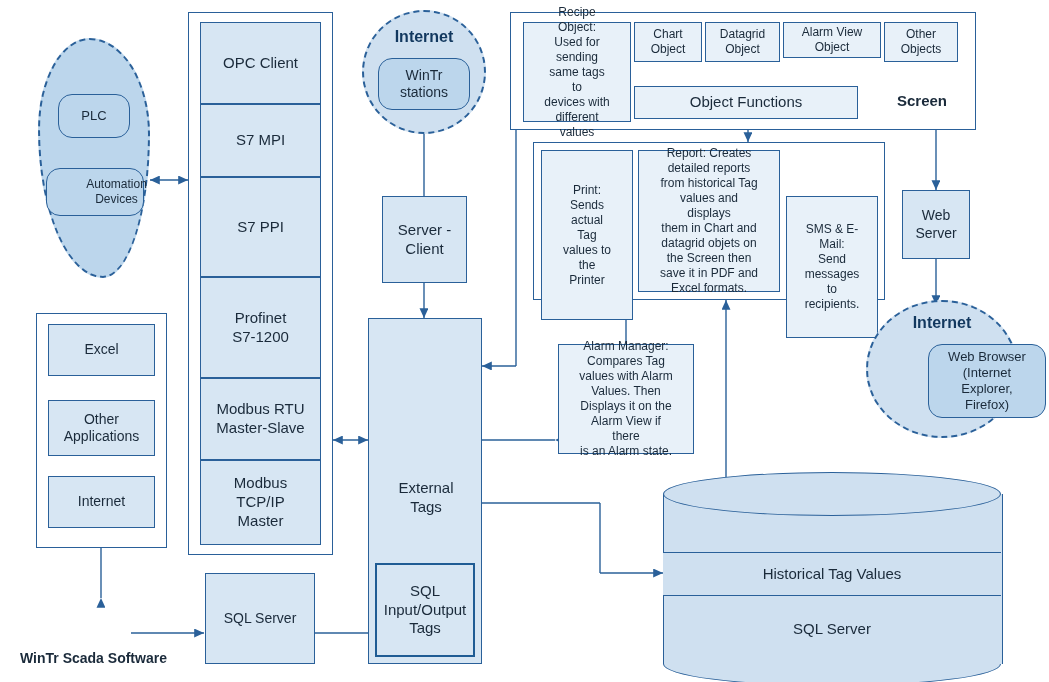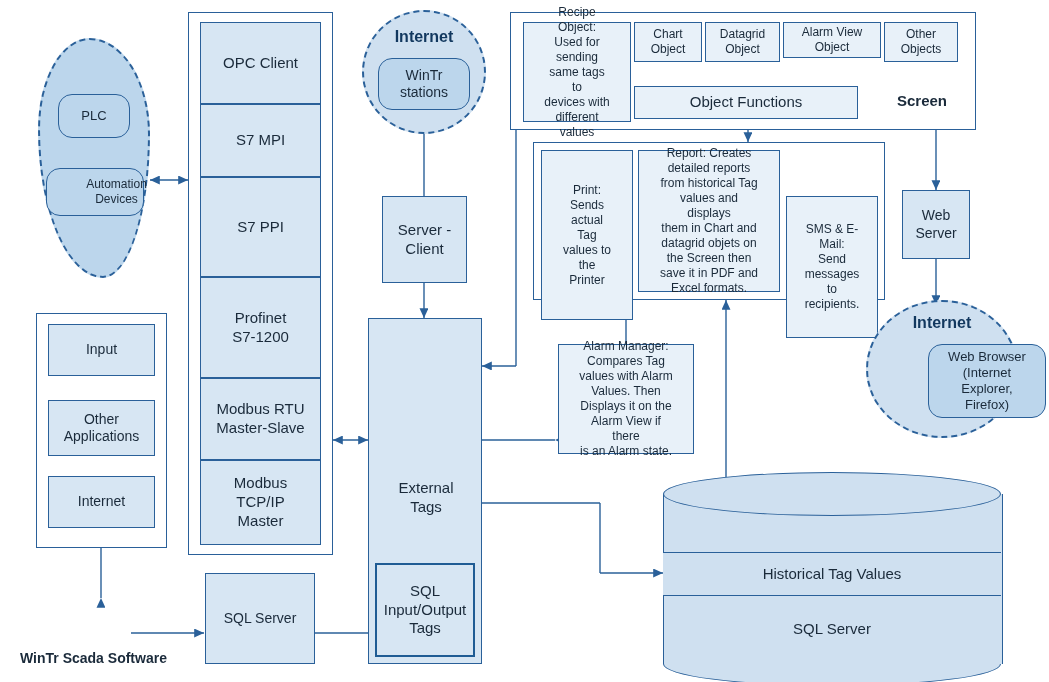--- a/index.html
+++ b/index.html
@@ -131,21 +131,21 @@
   <div class="node pill t13" style="left:58px; top:94px; width:72px; height:44px;">
     <span style="white-space:pre-line;">PLC</span>
   </div>
   <div class="node pill t12" style="left:46px; top:168px; width:98px; height:48px;">
     <span style="white-space:pre-line;margin-left:43px;">Automation
 Devices</span>
   </div>
 
   <div class="node container" style="left:36px; top:313px; width:131px; height:235px;"></div>
   <div class="node box-fill t14" style="left:48px; top:324px; width:107px; height:52px;">
-    <span style="white-space:pre-line;">Input</span>
+    <span style="white-space:pre-line;">Excel</span>
   </div>
   <div class="node box-fill t14" style="left:48px; top:400px; width:107px; height:56px;">
     <span style="white-space:pre-line;">Other
 Applications</span>
   </div>
   <div class="node box-fill t14" style="left:48px; top:476px; width:107px; height:52px;">
     <span style="white-space:pre-line;">Internet</span>
   </div>
 
   <div class="node box-fill t14" style="left:205px; top:573px; width:110px; height:91px;">

